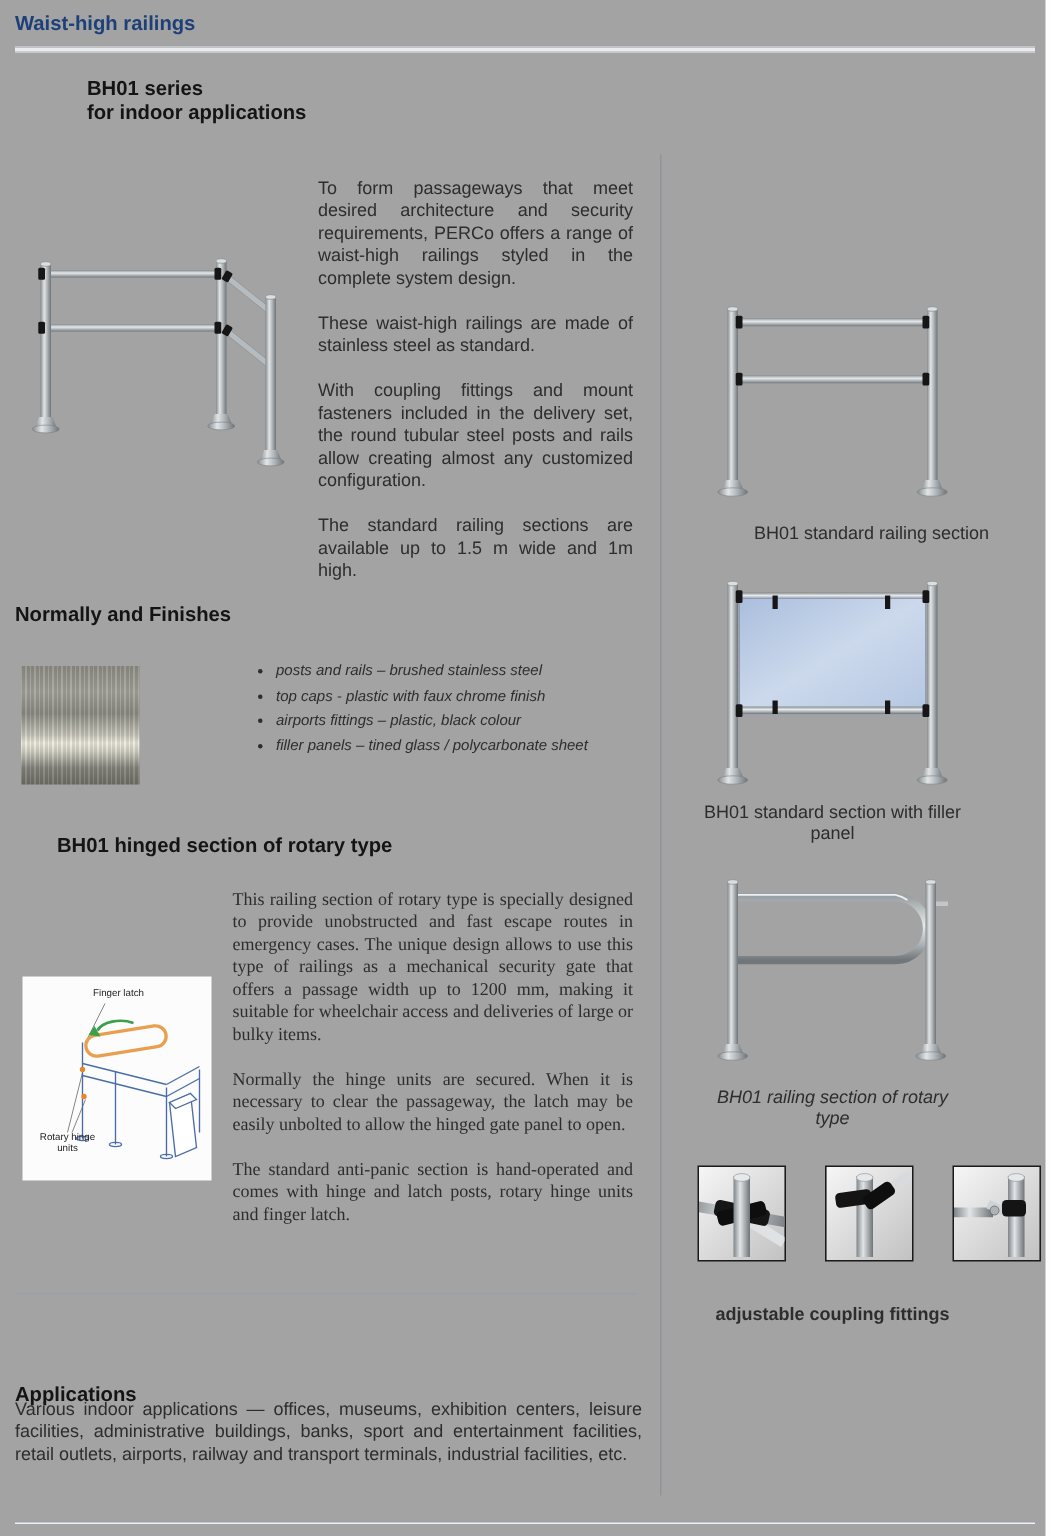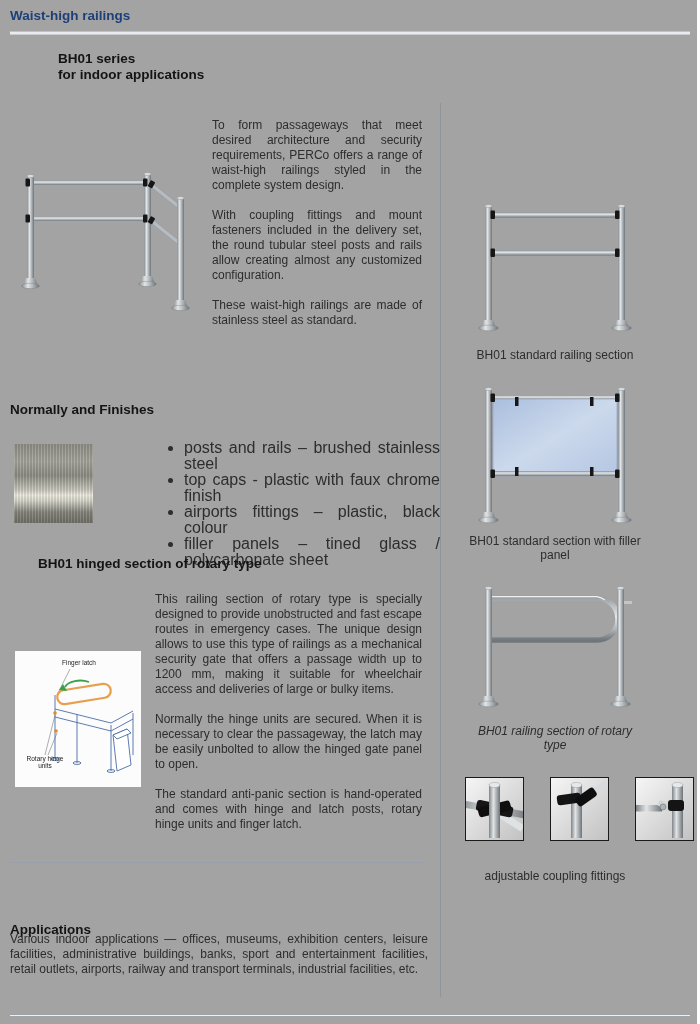--- a/index.html
+++ b/index.html
@@ -8,21 +8,21 @@
   .abs{position:absolute;}
   .page-title{font-size:13.5px;font-weight:bold;color:#1e4078;}
   .groove{height:2px;border-top:1px solid #bfc2c7;border-bottom:1px solid #c9ccd1;background:#e9ebee;}
   .sec-h{font-size:13.5px;font-weight:bold;color:#141414;line-height:16px;}
   .body-text{font-size:12px;line-height:15px;text-align:justify;}
   .body-text p{margin:0 0 15px 0;}
   .caption{font-size:12px;line-height:14px;text-align:center;color:#2d2d2d;}
   .vline{width:1px;background:#8f939a;}
   .hline{height:0;border-top:1px solid #9aa0aa;}
   .hline-lite{height:0;border-top:1px solid #9aa0aa;border-bottom:1px solid #eef0f3;}
-  ul.bullets{margin:0;padding:0 0 0 16px;font-size:16px;line-height:15.5px;text-align:justify;}
+  ul.bullets{margin:0;padding:0 0 0 16px;font-size:10px;line-height:15.5px;text-align:justify;font-style:italic;}
   ul.bullets li{margin:0 0 1px 0;}
   .steel{width:79px;height:79px;
     background-image:
       repeating-linear-gradient(90deg, rgba(255,255,255,0.10) 0 1px, rgba(40,40,35,0.12) 1px 3px),
       linear-gradient(180deg,#8f8f87 0%,#a5a59d 22%,#8d8d85 40%,#c9c7bc 58%,#efede1 65%,#d6d4c8 72%,#84847c 86%,#6f6f67 100%);
   }
   .diagram-box{width:126px;height:136px;background:#fcfcfc;}
   .diag-label{font-size:6.5px;line-height:7px;color:#222;text-align:center;}
   .photo{width:59px;height:64px;border:1px solid #1a1a1a;box-sizing:border-box;
          background:linear-gradient(135deg,#f6f6f6 0%,#d9d9d9 55%,#c2c2c2 100%);}
@@ -79,22 +79,23 @@
     <rect x="20.5" y="42.5" width="4.5" height="8" rx="1" fill="#161616"></rect>
     <rect x="138" y="42.5" width="4.5" height="8" rx="1" fill="#161616"></rect>
     <rect x="20.5" y="78.5" width="4.5" height="8" rx="1" fill="#161616"></rect>
     <rect x="138" y="78.5" width="4.5" height="8" rx="1" fill="#161616"></rect>
     <rect x="144" y="44.5" width="5" height="7" rx="1" fill="#161616" transform="rotate(30 146 48)"></rect>
     <rect x="144" y="80.5" width="5" height="7" rx="1" fill="#161616" transform="rotate(30 146 84)"></rect>
   </svg>
 
   <div class="abs body-text" style="left:212px;top:94px;width:210px;margin-top:24px;">
     <p>To form passageways that meet desired architecture and security requirements, PERCo offers a range of waist-high railings styled in the complete system design.</p>
+    <p>These waist-high railings are made of stainless steel as standard.</p>
     <p>With coupling fittings and mount fasteners included in the delivery set, the round tubular steel posts and rails allow creating almost any customized configuration.</p>
-    <p>These waist-high railings are made of stainless steel as standard.</p>
+    <p>The standard railing sections are available up to 1.5 m wide and 1m high.</p>
   </div>
 
   <div class="abs vline" style="left:440px;top:103px;height:894px;"></div>
 
   <svg class="abs" style="left:455px;top:200px;" width="220" height="145" viewBox="0 0 220 145">
     <defs>
       <linearGradient id="mpB" x1="0" y1="0" x2="1" y2="0">
         <stop offset="0" stop-color="#848a8e"></stop>
           <stop offset="0.35" stop-color="#e2e5e7"></stop>
         <stop offset="0.6" stop-color="#b7bcc0"></stop>
@@ -115,21 +116,21 @@
     <ellipse cx="33.5" cy="128" rx="10" ry="2.8" fill="url(#mpB)" stroke="#7a8084" stroke-width="0.4"></ellipse>
     <rect x="163" y="6" width="7" height="122" fill="url(#mpB)"></rect>
     <ellipse cx="166.5" cy="6" rx="3.5" ry="1.5" fill="#dcdfe1" stroke="#8a9094" stroke-width="0.5"></ellipse>
     <path d="M162 120 L171 120 L174 128 L159 128 Z" fill="url(#mpB)"></path>
     <ellipse cx="166.5" cy="128" rx="10" ry="2.8" fill="url(#mpB)" stroke="#7a8084" stroke-width="0.4"></ellipse>
     <rect x="35.5" y="10.5" width="4.5" height="8.5" rx="1" fill="#161616"></rect>
     <rect x="160" y="10.5" width="4.5" height="8.5" rx="1" fill="#161616"></rect>
     <rect x="35.5" y="48.5" width="4.5" height="8.5" rx="1" fill="#161616"></rect>
     <rect x="160" y="48.5" width="4.5" height="8.5" rx="1" fill="#161616"></rect>
   </svg>
-  <div class="abs caption" style="left:445px;top:348px;width:220px;text-align:center;">BH01 standard railing section</div>
+  <div class="abs caption" style="left:471px;top:348px;width:220px;text-align:center;">BH01 standard railing section</div>
 
   <div class="abs sec-h" style="left:10px;top:402px;">Normally and Finishes</div>
 
   <div class="abs steel" style="left:14px;top:444px;"></div>
 
   <ul class="abs bullets" style="left:168px;top:440px;width:256px;">
     <li>posts and rails – brushed stainless steel</li>
     <li>top caps - plastic with faux chrome finish</li>
     <li>airports fittings – plastic, black colour</li>
     <li>filler panels – tined glass / polycarbonate sheet</li>
@@ -208,21 +209,21 @@
       <path d="M50 36 A16 9 0 0 1 74 31" fill="none" stroke="#3aa04a" stroke-width="1.8"></path>
       <polygon points="48,33 52,40 44,39" fill="#3aa04a"></polygon>
 
       <circle cx="40" cy="62" r="1.8" fill="#e8872a"></circle>
       <circle cx="41" cy="80" r="1.8" fill="#e8872a"></circle>
     </svg>
     <div class="abs diag-label" style="left:38px;top:8px;width:52px;">Finger latch</div>
     <div class="abs diag-label" style="left:8px;top:104px;width:44px;">Rotary hinge units</div>
   </div>
 
-  <div class="abs body-text" style="left:155px;top:592px;width:267px;">
+  <div class="abs body-text" style="left:155px;top:592px;width:267px;font-family:Liberation Serif, serif;">
     <p>This railing section of rotary type is specially designed to provide unobstructed and fast escape routes in emergency cases. The unique design allows to use this type of railings as a mechanical security gate that offers a passage width up to 1200 mm, making it suitable for wheelchair access and deliveries of large or bulky items.</p>
     <p>Normally the hinge units are secured. When it is necessary to clear the passageway, the latch may be easily unbolted to allow the hinged gate panel to open.</p>
     <p>The standard anti-panic section is hand-operated and comes with hinge and latch posts, rotary hinge units and finger latch.</p>
   </div>
 
   <svg class="abs" style="left:455px;top:583px;" width="220" height="136" viewBox="0 0 220 136">
     <defs>
       <linearGradient id="mpD" x1="0" y1="0" x2="1" y2="0">
         <stop offset="0" stop-color="#848a8e"></stop>
           <stop offset="0.35" stop-color="#e2e5e7"></stop>
@@ -303,21 +304,21 @@
       <rect x="0" y="27" width="26" height="6.5" fill="url(#mpG)"></rect>
       <g transform="rotate(24 30 28)">
           <rect x="22" y="25" width="18" height="6" fill="#cfd3d5"></rect>
         </g>
       <rect x="36" y="6" width="11" height="54" fill="url(#mpG)"></rect>
       <ellipse cx="41.5" cy="7" rx="5.5" ry="2.6" fill="#e6e8e9" stroke="#9aa0a4" stroke-width="0.5"></ellipse>
       <rect x="32" y="22" width="16" height="11" rx="3" fill="#141414"></rect>
       <circle cx="27" cy="29" r="3" fill="#aeb3b6" stroke="#5e6468" stroke-width="0.5"></circle>
     </svg>
   </div>
-  <div class="abs caption" style="left:445px;top:869px;width:220px;">adjustable coupling fittings</div>
+  <div class="abs caption" style="left:445px;top:869px;width:220px;font-weight:bold;">adjustable coupling fittings</div>
 
   <div class="abs sec-h" style="left:10px;top:922px;">Applications</div>
   <div class="abs body-text" style="left:10px;top:932px;width:418px;">Various indoor applications — offices, museums, exhibition centers, leisure facilities, administrative buildings, banks, sport and entertainment facilities, retail outlets, airports, railway and transport terminals, industrial facilities, etc.</div>
 
   <div class="abs hline-lite" style="left:10px;top:1014px;width:680px;"></div>
 
   <div class="abs right-strip" style="right:0;top:0;width:3px;height:1024px;"></div>
 </div>
 
 </body></html>

